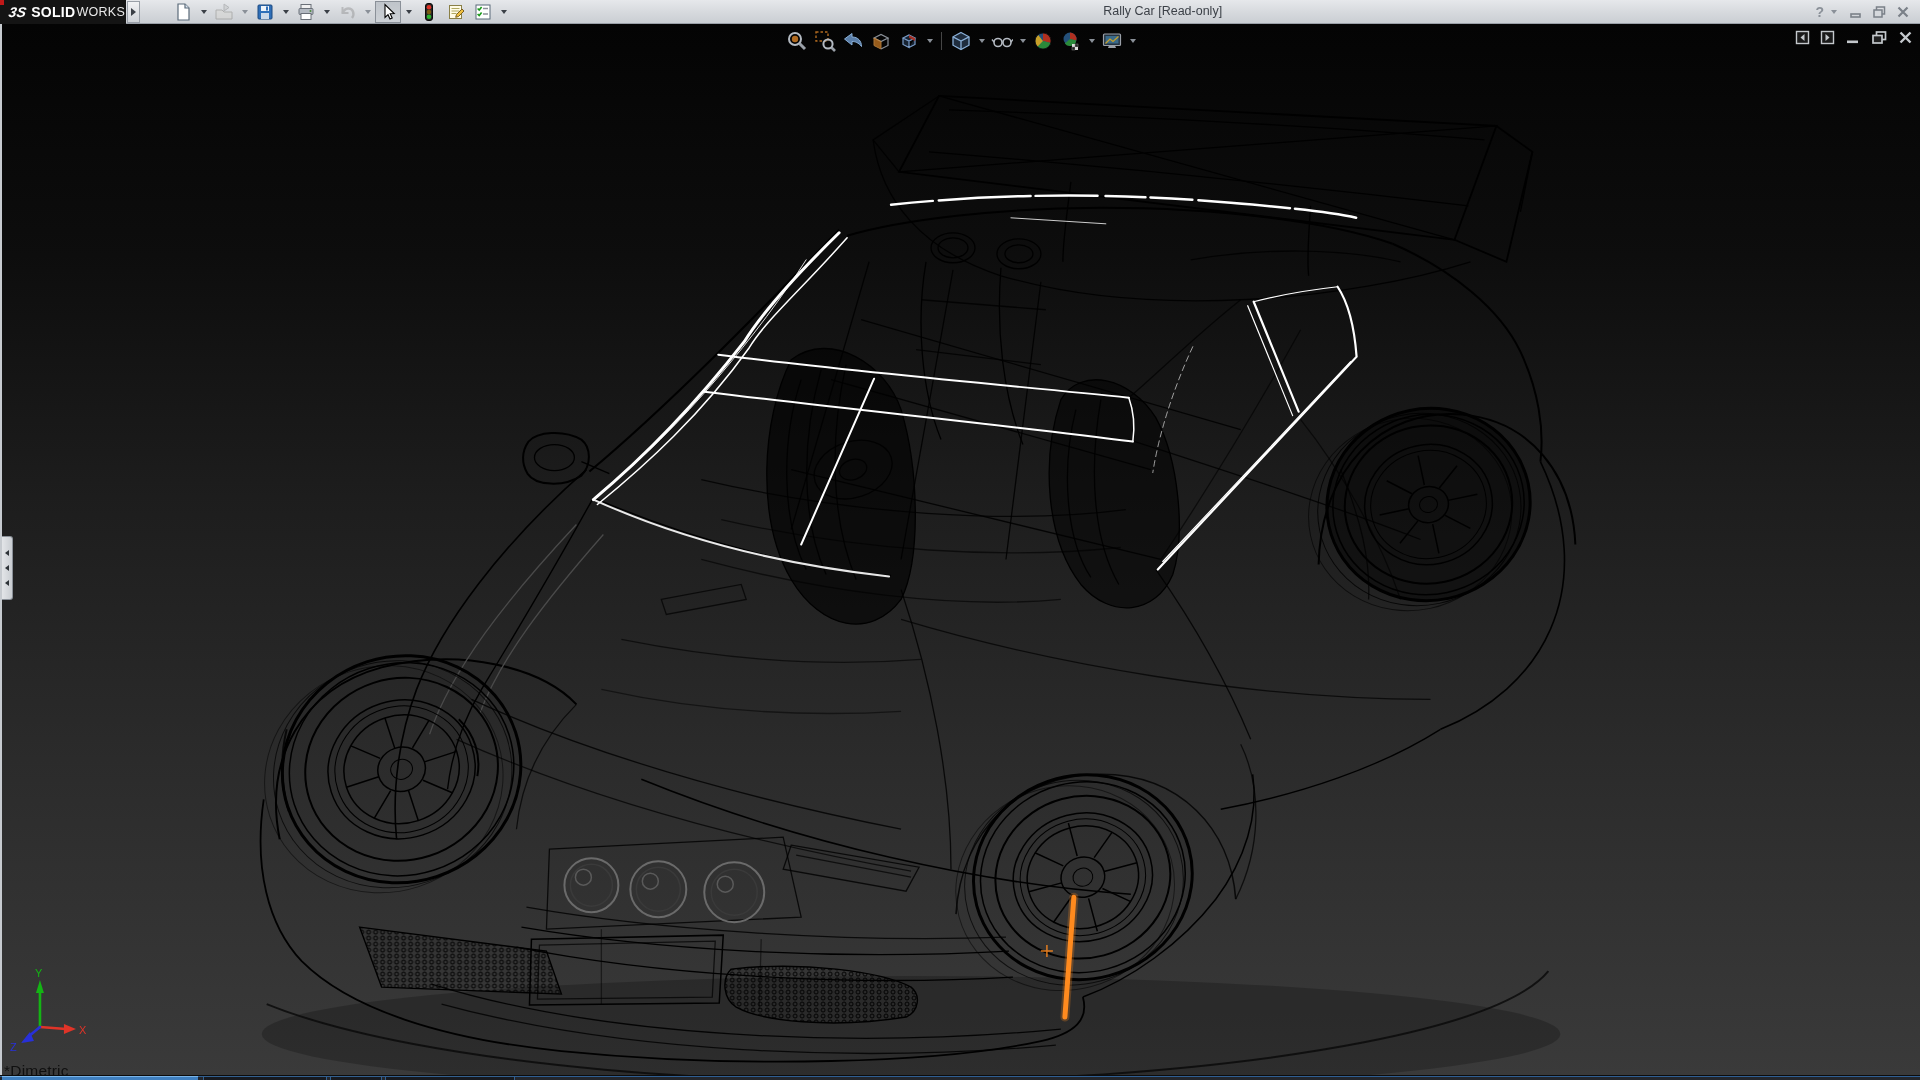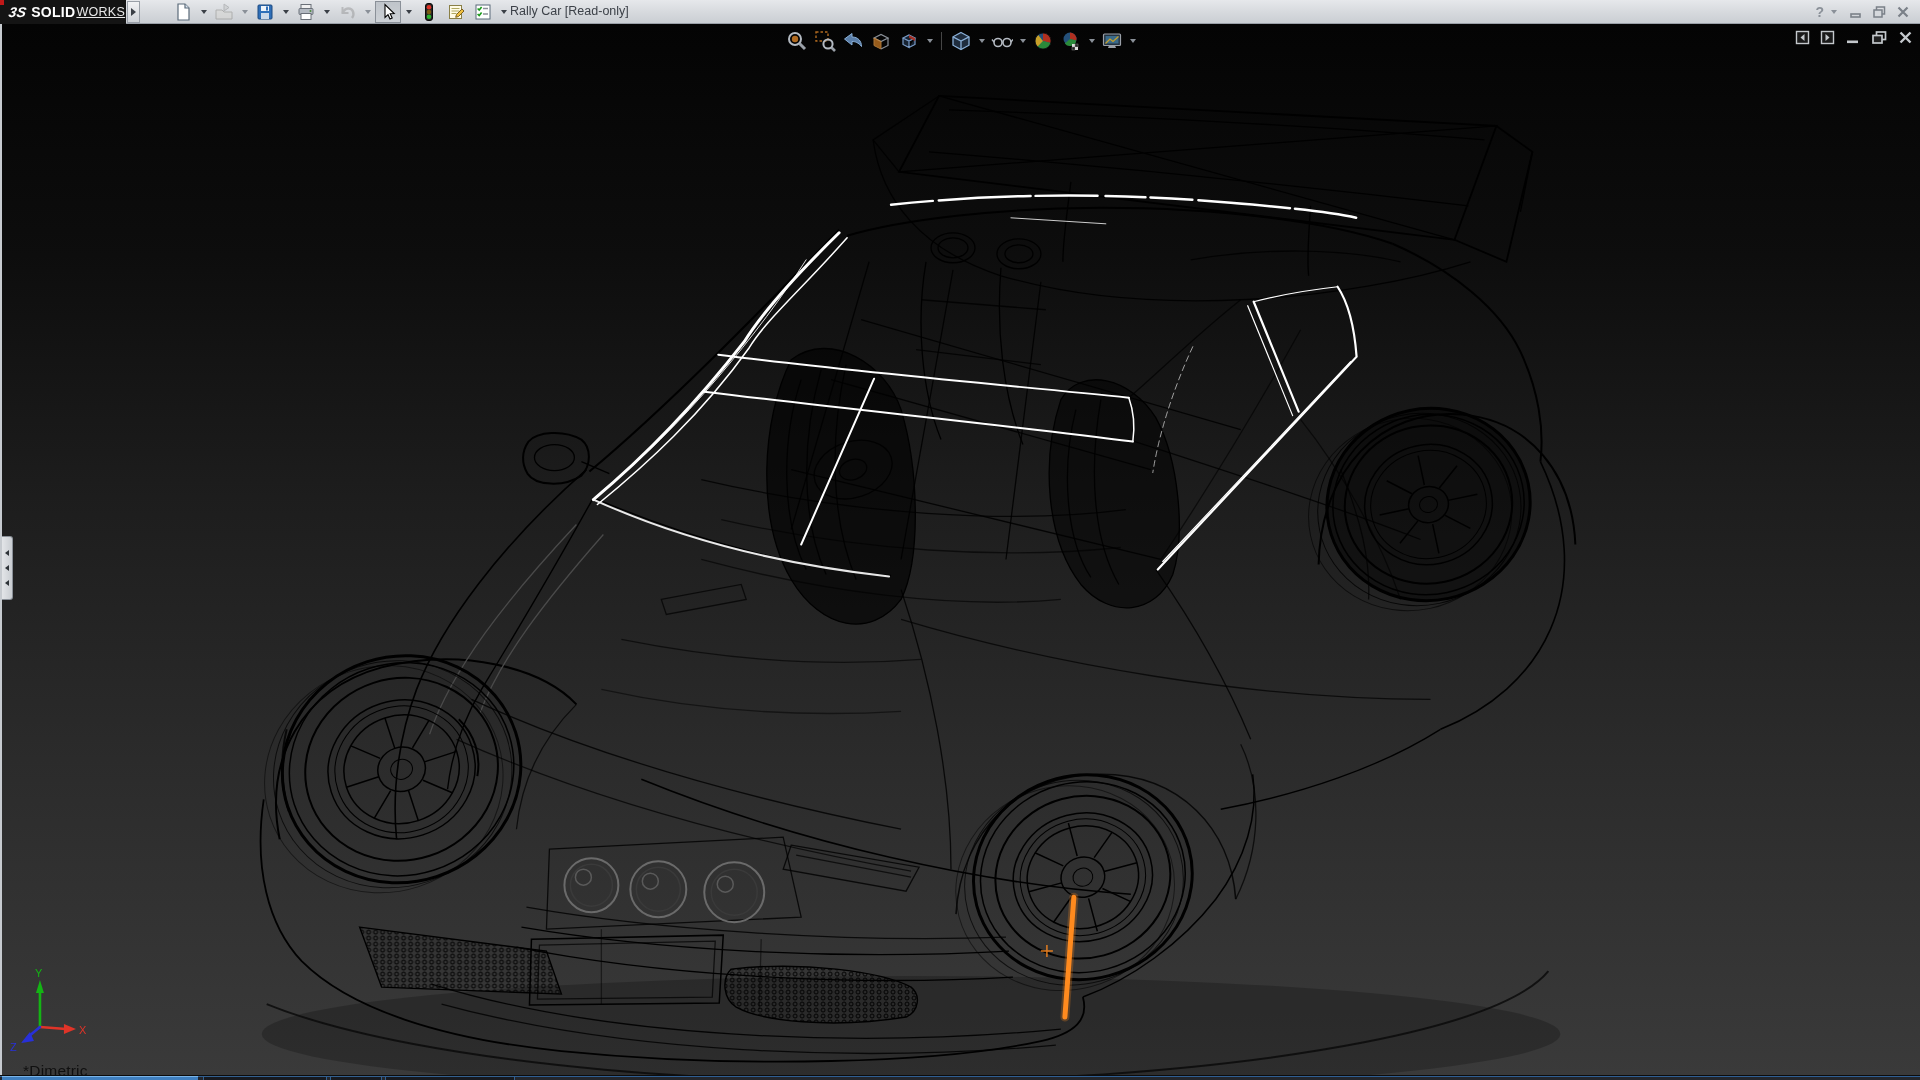--- a/index.html
+++ b/index.html
@@ -9,35 +9,35 @@
 
   
   .titlebar { height:24px; flex:0 0 24px; display:flex; align-items:center;
               background:linear-gradient(180deg,#e6e8eb 0%,#d6d9dd 55%,#caced3 100%);
               border-bottom:1px solid #9aa0a8; position:relative; }
   .logo { width:126px; height:24px; background:#141414; color:#fff; display:flex;
           align-items:center; gap:5px; padding-left:9px; position:relative; flex:0 0 auto; }
   .logo::before { content:""; position:absolute; left:0; top:0; width:4px; height:5px; background:#c01818; }
   .brand-mark { font-style:italic; font-weight:bold; font-size:14px; transform:skewX(-10deg); color:#fff; }
   .brand-bold { font-weight:bold; font-size:14px; letter-spacing:.3px; }
-  .brand-light { font-weight:normal; font-size:12.5px; letter-spacing:.3px; margin-left:-4px; color:#e8e8e8;text-decoration:underline; }
+  .brand-light { font-weight:normal; font-size:12.5px; letter-spacing:.3px; margin-left:-4px; color:#e8e8e8; }
   .flyout { width:13px; height:22px; margin-left:1px; background:linear-gradient(180deg,#f2f3f5,#cfd3d8);
             border:1px solid #9aa0a8; display:flex; align-items:center; justify-content:center; }
   .flyout .tri { width:0; height:0; border-left:5px solid #3a3f46; border-top:4px solid transparent; border-bottom:4px solid transparent; }
 
   .toolbar { display:flex; align-items:center; margin-left:30px; gap:1px; flex:0 0 auto; }
   .tbtn { height:22px; display:flex; align-items:center; padding:0 2px; border:1px solid transparent; }
   .tbtn svg { display:block; }
   .tbtn.pressed { background:linear-gradient(180deg,#bfc4ca,#cdd1d6); border:1px solid #8a9098; }
   .tbtn.disabled { opacity:.45; filter:grayscale(.9); }
   .caret { width:0; height:0; border-left:3.5px solid transparent; border-right:3.5px solid transparent;
            border-top:4px solid #3a3f46; margin:0 3px 0 4px; }
   .caret.dim { border-top-color:#8a9098; }
 
-  .title-center { flex:1; font-size:12.5px; color:#3c4148; padding-bottom:1px; }
+  .title-center { flex:1; text-align:center; font-size:12.5px; color:#3c4148; padding-bottom:1px; }
 
   .win-controls { display:flex; align-items:center; gap:9px; margin-right:10px; flex:0 0 auto; color:#7a8088; }
   .help { display:flex; align-items:center; gap:3px; }
   .help .q { font-size:14px; font-weight:bold; color:#8a9098; }
   .wbtn { display:flex; align-items:center; justify-content:center; }
 
   
   .viewport { position:relative; flex:1 1 auto; overflow:hidden;
               border-left:2px solid #c6cacf;
               background:linear-gradient(180deg,#040404 0%,#0d0d0d 22%,#1d1d1d 45%,#2a2a2a 68%,#343434 88%,#3a3a3a 100%); }
@@ -55,21 +55,21 @@
   .doc-controls { position:absolute; top:6px; right:7px; display:flex; align-items:center; gap:10px; }
   .dbtn { display:flex; align-items:center; justify-content:center; }
 
   
   .left-splitter { position:absolute; left:0; top:512px; width:11px; height:64px;
                    background:linear-gradient(90deg,#e3e5e8,#c9cdd2); border:1px solid #8a9098; border-left:none;
                    border-radius:0 3px 3px 0; display:flex; flex-direction:column; align-items:center;
                    justify-content:center; gap:9px; }
   .left-splitter .tri { width:0; height:0; border-right:4px solid #2e3338; border-top:3.5px solid transparent; border-bottom:3.5px solid transparent; }
 
-  .view-label { position:absolute; left:21px; bottom:-5px; font-size:15.5px; color:#101010; letter-spacing:.2px; }
+  .view-label { position:absolute; left:2px; bottom:-5px; font-size:15.5px; color:#101010; letter-spacing:.2px; }
 
   
   .taskbar-sliver { height:5px; flex:0 0 5px; background:#23262c; position:relative; border-top:1px solid #0c0c0c; }
   .tb-line { position:absolute; top:0; left:0; right:0; height:1px; background:#2f5e92; }
   .tb-active { position:absolute; top:0; left:2px; width:196px; height:5px; background:#3f7fbf; border-top:1px solid #79b4e8; }
   .tb-seg { position:absolute; top:0; height:5px; background:#171a20; border:1px solid #33608f; border-bottom:none; }
   .tb-seg.s1 { left:203px; width:124px; }
   .tb-seg.s2 { left:330px; width:52px; }
   .tb-seg.s3 { left:385px; width:130px; }
 </style>

